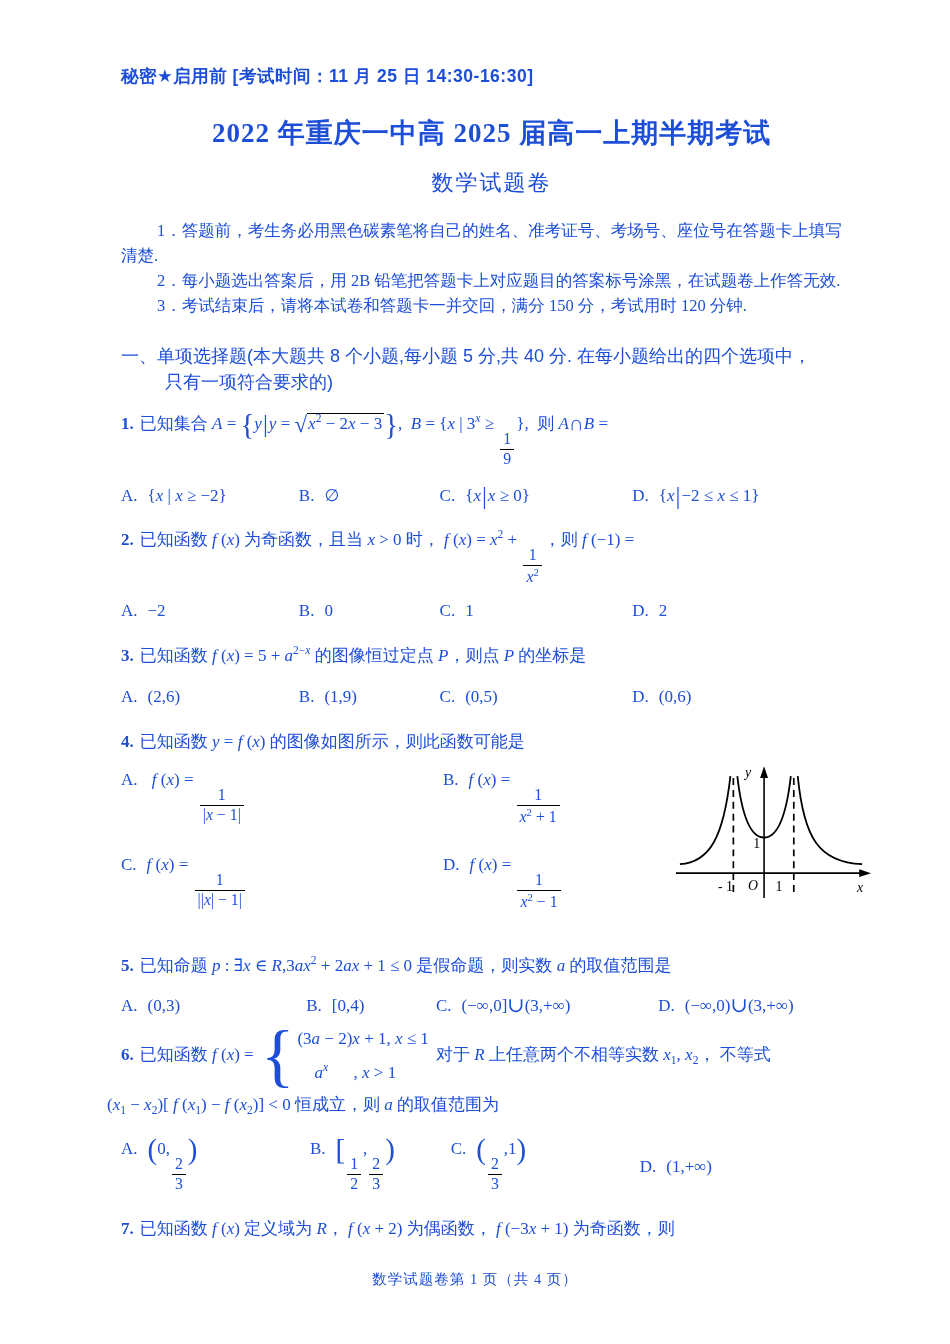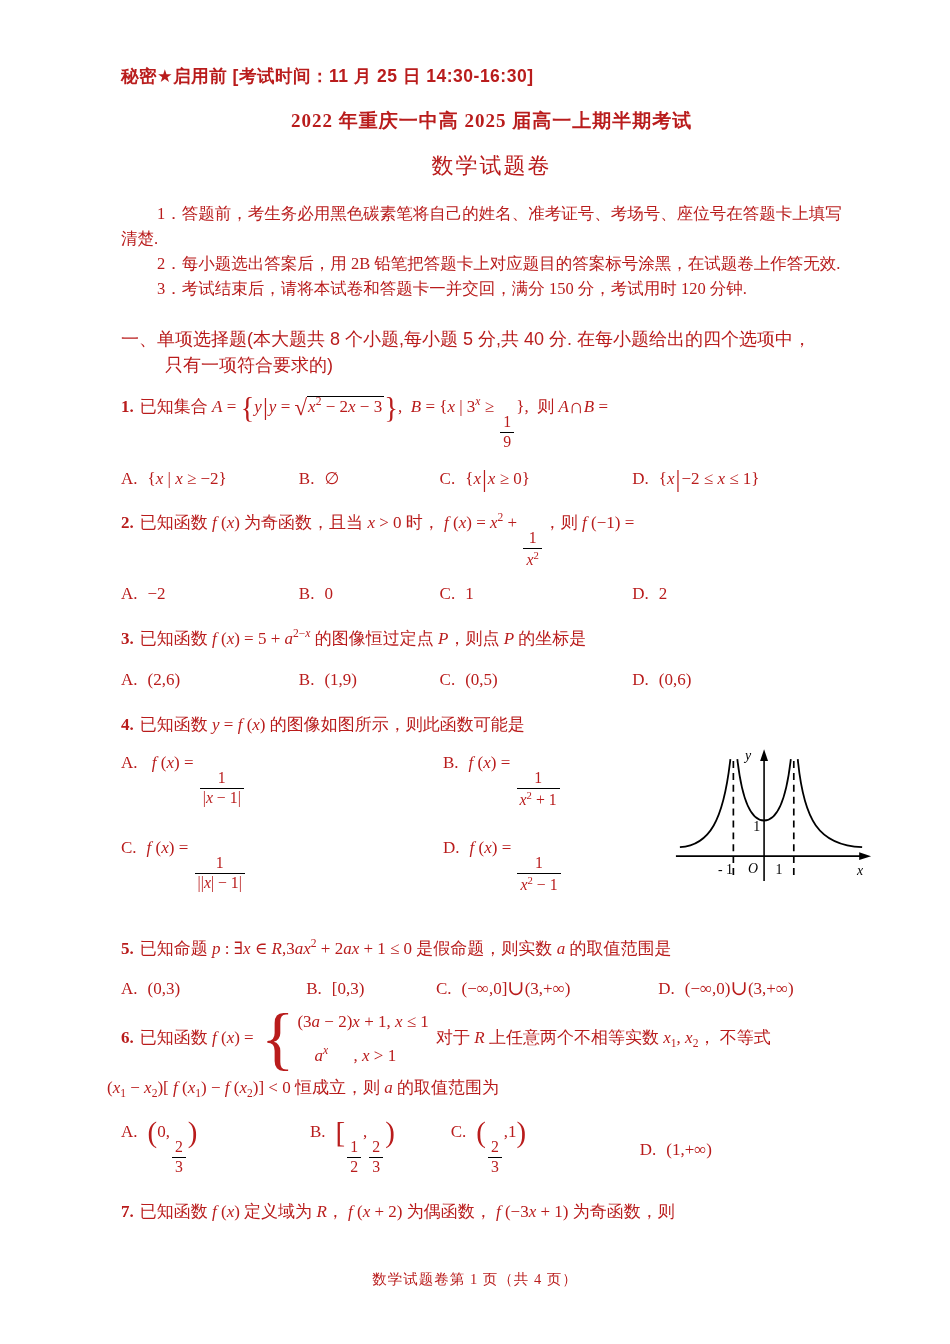--- a/index.html
+++ b/index.html
@@ -1,30 +1,30 @@
 <!DOCTYPE html>
 <html><head>
 <meta charset="utf-8">
 <style>
   html,body{margin:0;padding:0;background:#fff;}
   .page{
     position:relative;
     width:950px;height:1344px;
-    background:#fff;color:#b91c1c;
+    background:#fff;color:#1d4ed8;
     font-family:"Liberation Serif","DejaVu Serif",serif;
     font-size:17px;
     box-sizing:border-box;
     padding:64px 88px 0 121px;
     overflow:hidden;
   }
   .hdr{
     font-family:"Liberation Sans","DejaVu Sans",sans-serif;
     font-weight:bold;font-size:17.5px;letter-spacing:0.5px;
   }
-  .title{text-align:center;font-size:19px;font-weight:bold;margin-top:20px;letter-spacing:1px;}
+  .title{text-align:center;font-size:27px;font-weight:bold;margin-top:27px;letter-spacing:1px;}
   .subtitle{text-align:center;font-size:22px;font-weight:normal;margin-top:17px;letter-spacing:2px;}
   .notes{margin-top:20px;font-size:16.5px;line-height:1.52;}
   .notes .nline{white-space:nowrap;}
   .notes .ind{text-indent:36px;}
   .sect{
     margin-top:25px;
     font-family:"Liberation Sans","DejaVu Sans",sans-serif;
     font-weight:normal;font-size:18px;line-height:1.45;
   }
   .sect .l2{padding-left:44px;}
@@ -164,21 +164,21 @@
         <text x="93" y="87" class="gl" text-anchor="end">1</text>
       </svg>
     </div>
   </div>
 
   <div class="q" style="margin-top:18px">
     <span class="qnum">5.</span><span>已知命题 <i>p</i> : ∃<i>x</i> ∈ <i>R</i>,3<i>ax</i><sup>2</sup> + 2<i>ax</i> + 1 ≤ 0 是假命题，则实数 <i>a</i> 的取值范围是</span>
   </div>
   <div class="opts" style="margin-top:18px;grid-template-columns:25% 17.5% 30% 27.5%">
     <span class="opt"><span class="olabel">A.</span><span>(0,3)</span></span>
-    <span class="opt"><span class="olabel">B.</span><span>[0,3)</span></span>
+    <span class="opt"><span class="olabel">B.</span><span>[0,4)</span></span>
     <span class="opt"><span class="olabel">C.</span><span>(−∞,0]<span class="cap">∪</span>(3,+∞)</span></span>
     <span class="opt"><span class="olabel">D.</span><span>(−∞,0)<span class="cap">∪</span>(3,+∞)</span></span>
   </div>
 
   <div class="q" style="margin-top:12px">
     <span class="qnum">6.</span><span>已知函数 <i>f</i> (<i>x</i>) = <span class="cases">
           <span class="cbrace">{</span>
           <span class="rows">
             <span class="row">(3<i>a</i> − 2)<i>x</i> + 1, <i>x</i> ≤ 1</span>
             <span class="row">&nbsp;&nbsp;&nbsp;&nbsp;<i>a</i><sup><i>x</i></sup>&nbsp;&nbsp;&nbsp;&nbsp;&nbsp;&nbsp;, <i>x</i> &gt; 1</span>

